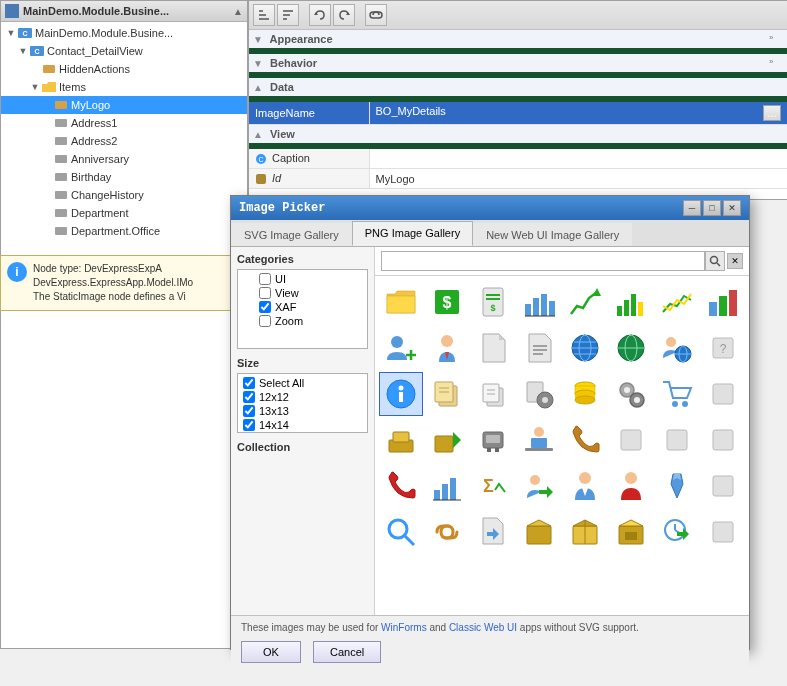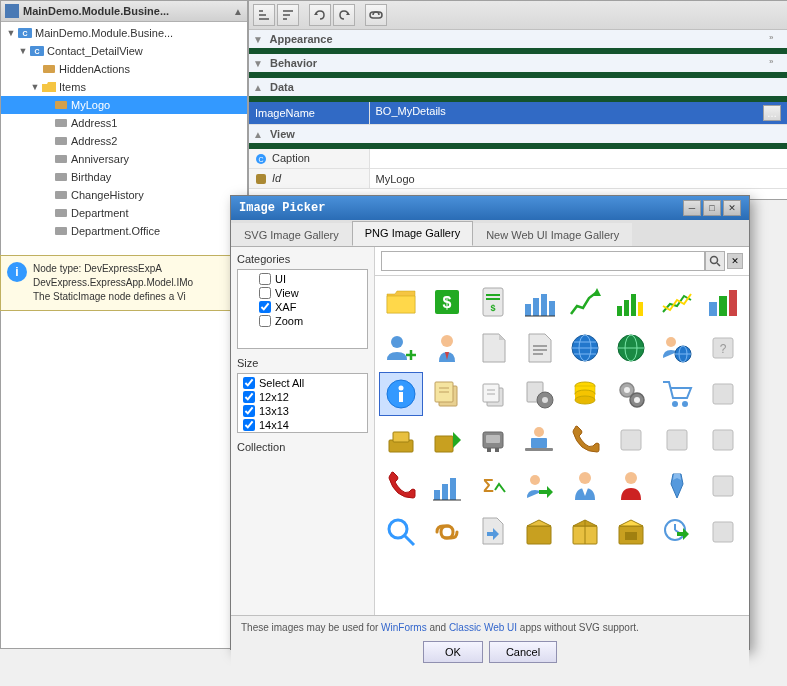--- a/index.html
+++ b/index.html
@@ -239,21 +239,21 @@
     }
     .dialog-sidebar {
       width: 155px;
       background: #f5f5f5;
       border-right: 1px solid #d0d0d0;
       padding: 6px;
       overflow: hidden;
     }
     .sidebar-section-label {
       font-size: 11px;
-      font-weight: normal;
+      font-weight: bold;
       color: #333;
       margin-bottom: 4px;
     }
     .check-list {
       border: 1px solid #b0b0b0;
       background: #fff;
       margin-bottom: 8px;
       padding: 2px;
     }
     .check-item {
@@ -347,22 +347,22 @@
       background: #f0f0f0;
     }
     .footer-note {
       font-size: 10px;
       color: #555;
       margin-bottom: 8px;
     }
     .footer-note a { color: #3366cc; text-decoration: none; }
     .footer-buttons {
       display: flex;
-      justify-content: center;
-      gap: 6px;
+      justify-content: flex-start;
+      gap: 12px;
     }
     .footer-btn {
       padding: 4px 16px;
       font-size: 11px;
       border: 1px solid #9090b0;
       background: linear-gradient(to bottom, #f5f5ff, #dcdcf0);
       cursor: pointer;
       min-width: 60px;
     }
   </style>

